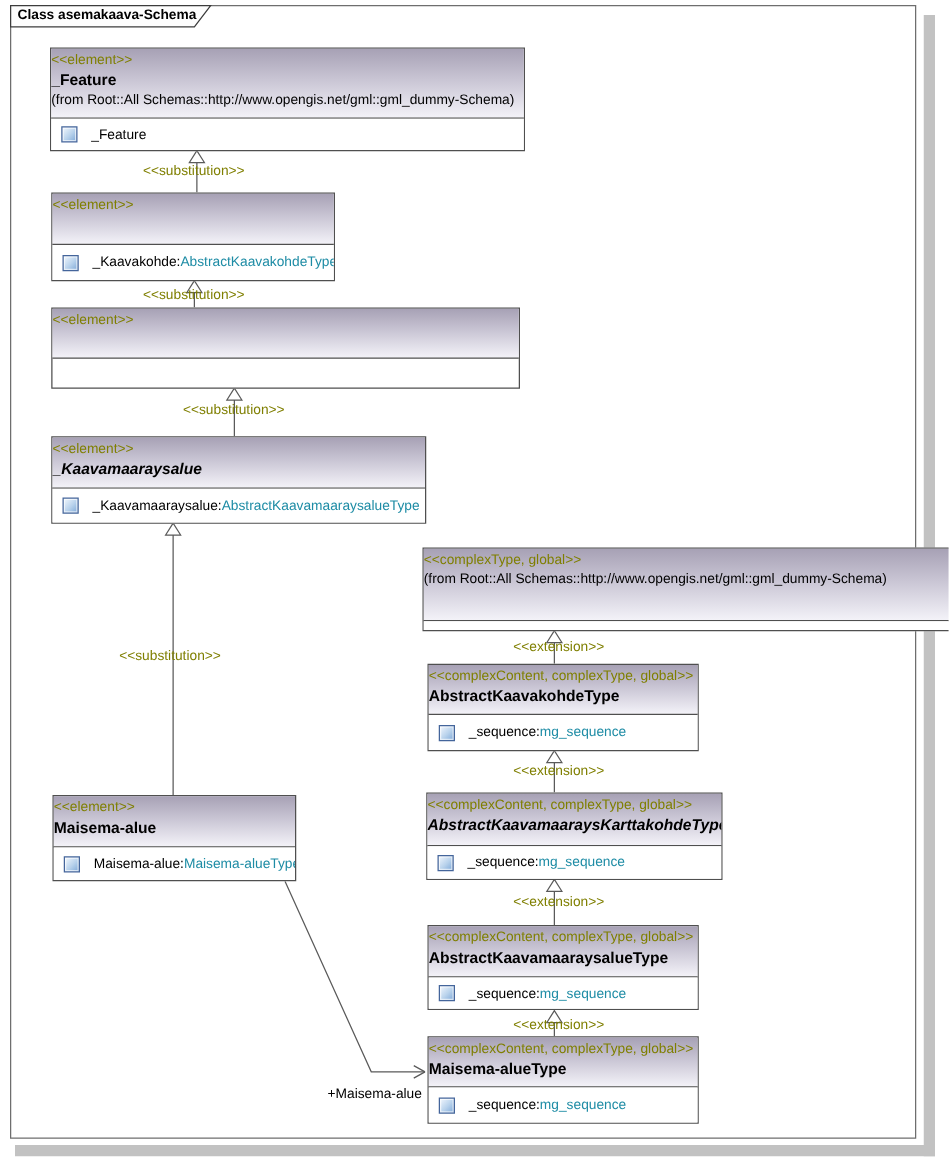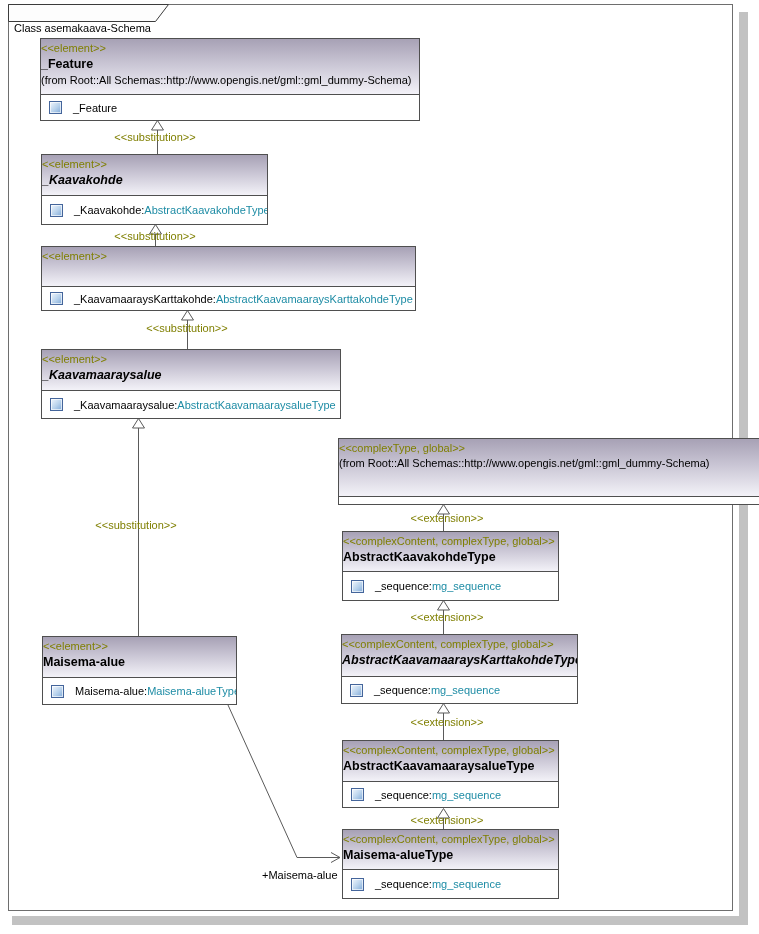--- a/index.html
+++ b/index.html
@@ -2,22 +2,22 @@
 <html><head>
 <meta charset="utf-8">
 <style>
   html,body { margin:0; padding:0; background:#fff; }
   .canvas {
     position:relative; width:759px; height:934px; background:#ffffff;
     font-family:"Liberation Sans", sans-serif; overflow:hidden;
   }
   svg.layer { position:absolute; left:0; top:0; pointer-events:none; }
   .frame-title {
-    position:absolute; left:14px; top:22px; z-index:4;
-    font-size:11px; font-weight:normal; color:#000; white-space:nowrap;
+    position:absolute; left:14px; top:6px; z-index:4;
+    font-size:11px; font-weight:bold; color:#000; white-space:nowrap;
   }
   .uml-box {
     position:absolute; z-index:2; box-sizing:border-box;
     border:1px solid #4f4f4f; background:#fff;
     display:flex; flex-direction:column;
   }
   .box-header {
     box-sizing:border-box; flex:0 0 auto; overflow:hidden;
     border-bottom:1px solid #4f4f4f; 
     background:linear-gradient(180deg,#a7a1b5 0%,#c9c5d4 45%,#f3f2f8 100%);
@@ -120,41 +120,33 @@
         <span class="attr-icon"></span>
         <span class="attr-name">_Feature</span>
           <span class="attr-type"></span>
       </div>
     </div>
   </div>
 
   <div class="uml-box" style="left:41px;top:154px;width:227px;height:71px">
     <div class="box-header" style="height:41px">
       <div class="stereotype">&lt;&lt;element&gt;&gt;</div>
-      <div class="box-title italic">_Kaavakohde</div>
     </div>
     <div class="box-attrs">
       <div class="attr-row">
         <span class="attr-icon"></span>
         <span class="attr-name">_Kaavakohde:</span>
           <span class="attr-type">AbstractKaavakohdeType</span>
       </div>
     </div>
   </div>
 
   <div class="uml-box" style="left:41px;top:246px;width:375px;height:65px">
     <div class="box-header" style="height:40px">
       <div class="stereotype">&lt;&lt;element&gt;&gt;</div>
-    </div>
-    <div class="box-attrs">
-      <div class="attr-row">
-        <span class="attr-icon"></span>
-        <span class="attr-name">_KaavamaaraysKarttakohde:</span>
-          <span class="attr-type">AbstractKaavamaaraysKarttakohdeType</span>
-      </div>
     </div>
   </div>
 
   <div class="uml-box" style="left:41px;top:349px;width:300px;height:70px">
     <div class="box-header" style="height:41px">
       <div class="stereotype">&lt;&lt;element&gt;&gt;</div>
       <div class="box-title italic">_Kaavamaaraysalue</div>
     </div>
     <div class="box-attrs">
       <div class="attr-row">

